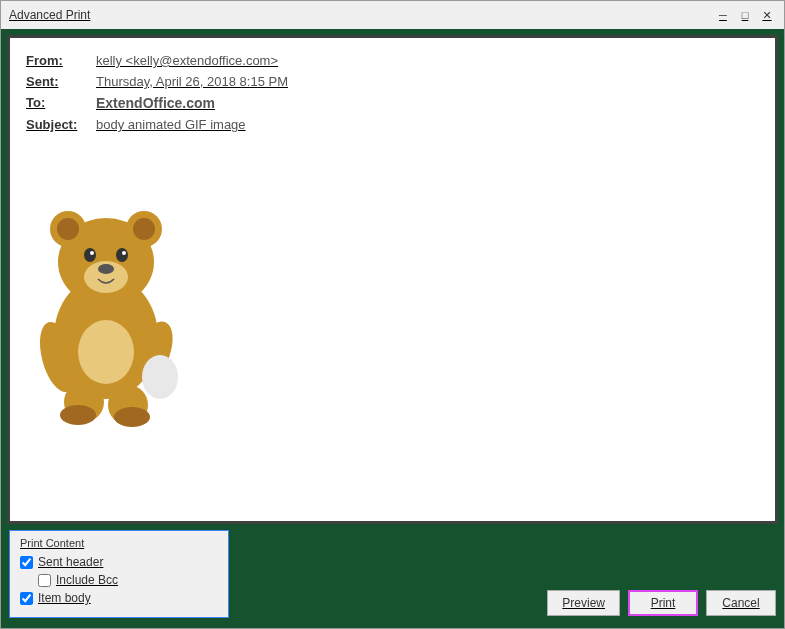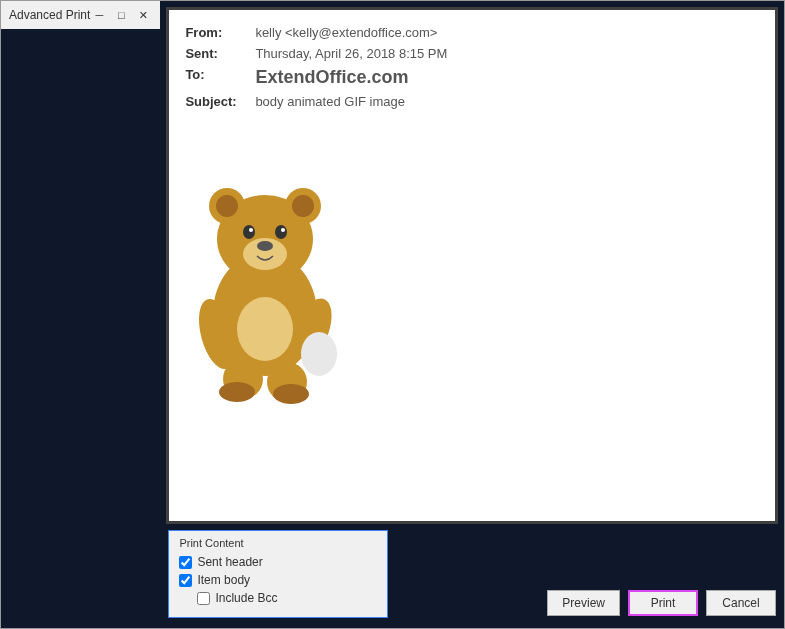--- a/index.html
+++ b/index.html
@@ -7,24 +7,25 @@
       font-family: 'Segoe UI', Tahoma, Geneva, Verdana, sans-serif;
       font-size: 13px;
       background: #f0f0f0;
       width: 785px;
       height: 629px;
       overflow: hidden;
     }
     .window {
       width: 785px;
       height: 629px;
-      background: #0f172a;
+      background: #14532d;
       border: 1px solid #999;
       display: flex;
-      flex-direction: row;
+      flex-direction: column;
+      text-decoration: underline;
     }
     .title-bar {
       background: #f0f0f0;
       display: flex;
       align-items: center;
       justify-content: space-between;
       padding: 4px 8px;
       height: 28px;
       border-bottom: none;
     }
@@ -76,21 +77,21 @@
     }
     .email-header-table tr td:last-child {
       color: #555;
       padding: 3px 0;
     }
     .from-value {
       color: #1a5296;
     }
     .to-value {
       color: #cc0000;
-      font-size: 18px;
+      font-size: 14px;
       font-weight: bold;
     }
     .bear-container {
       margin-top: 10px;
     }
     .bear-svg {
       width: 160px;
       height: 280px;
     }
     .bottom-section {
@@ -232,27 +233,27 @@
     </div>
 
     <div class="bottom-section">
 
       <div class="print-content-panel">
         <div class="print-content-title">Print Content</div>
         <div class="checkbox-row">
           <input type="checkbox" id="itemHeader" checked="" style="">
           <label for="itemHeader">Sent header</label>
         </div>
+        <div class="checkbox-row indent">
+          <input type="checkbox" id="includeBcc" style="">
+          <label for="includeBcc">Include Bcc</label>
+        </div>
         <div class="checkbox-row">
           <input type="checkbox" id="itemBody" checked="" style="">
           <label for="itemBody">Item body</label>
-        </div>
-        <div class="checkbox-row indent">
-          <input type="checkbox" id="includeBcc" style="">
-          <label for="includeBcc">Include Bcc</label>
         </div>
       </div>
 
       <div class="button-group">
         <button class="btn">Preview</button>
         <button class="btn btn-primary">Print</button>
         <button class="btn">Cancel</button>
       </div>
     </div>
   </div>

